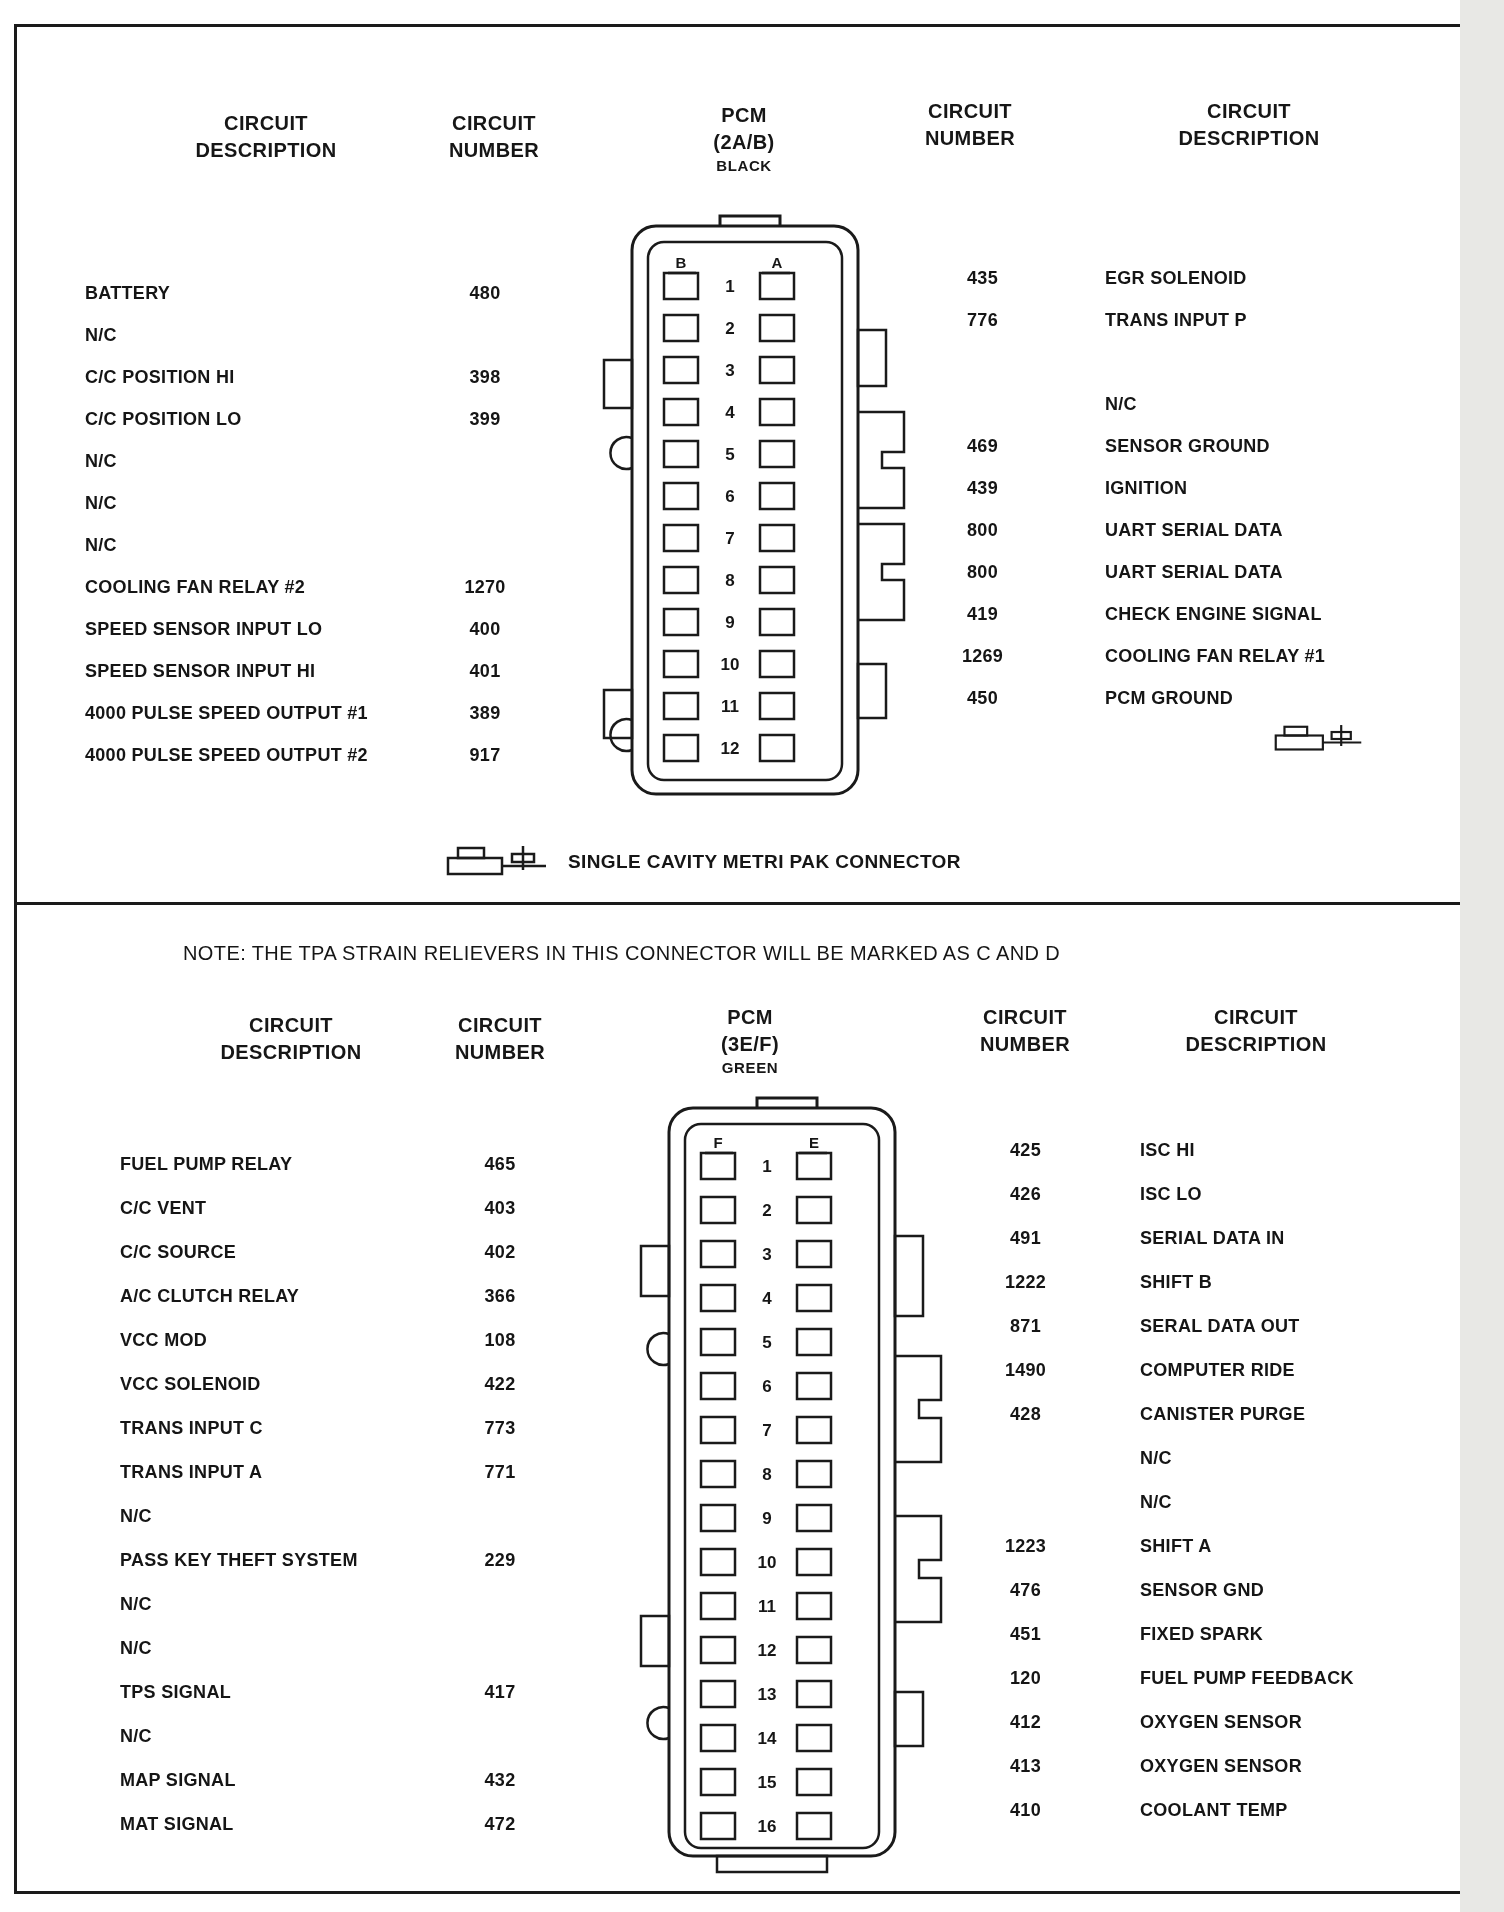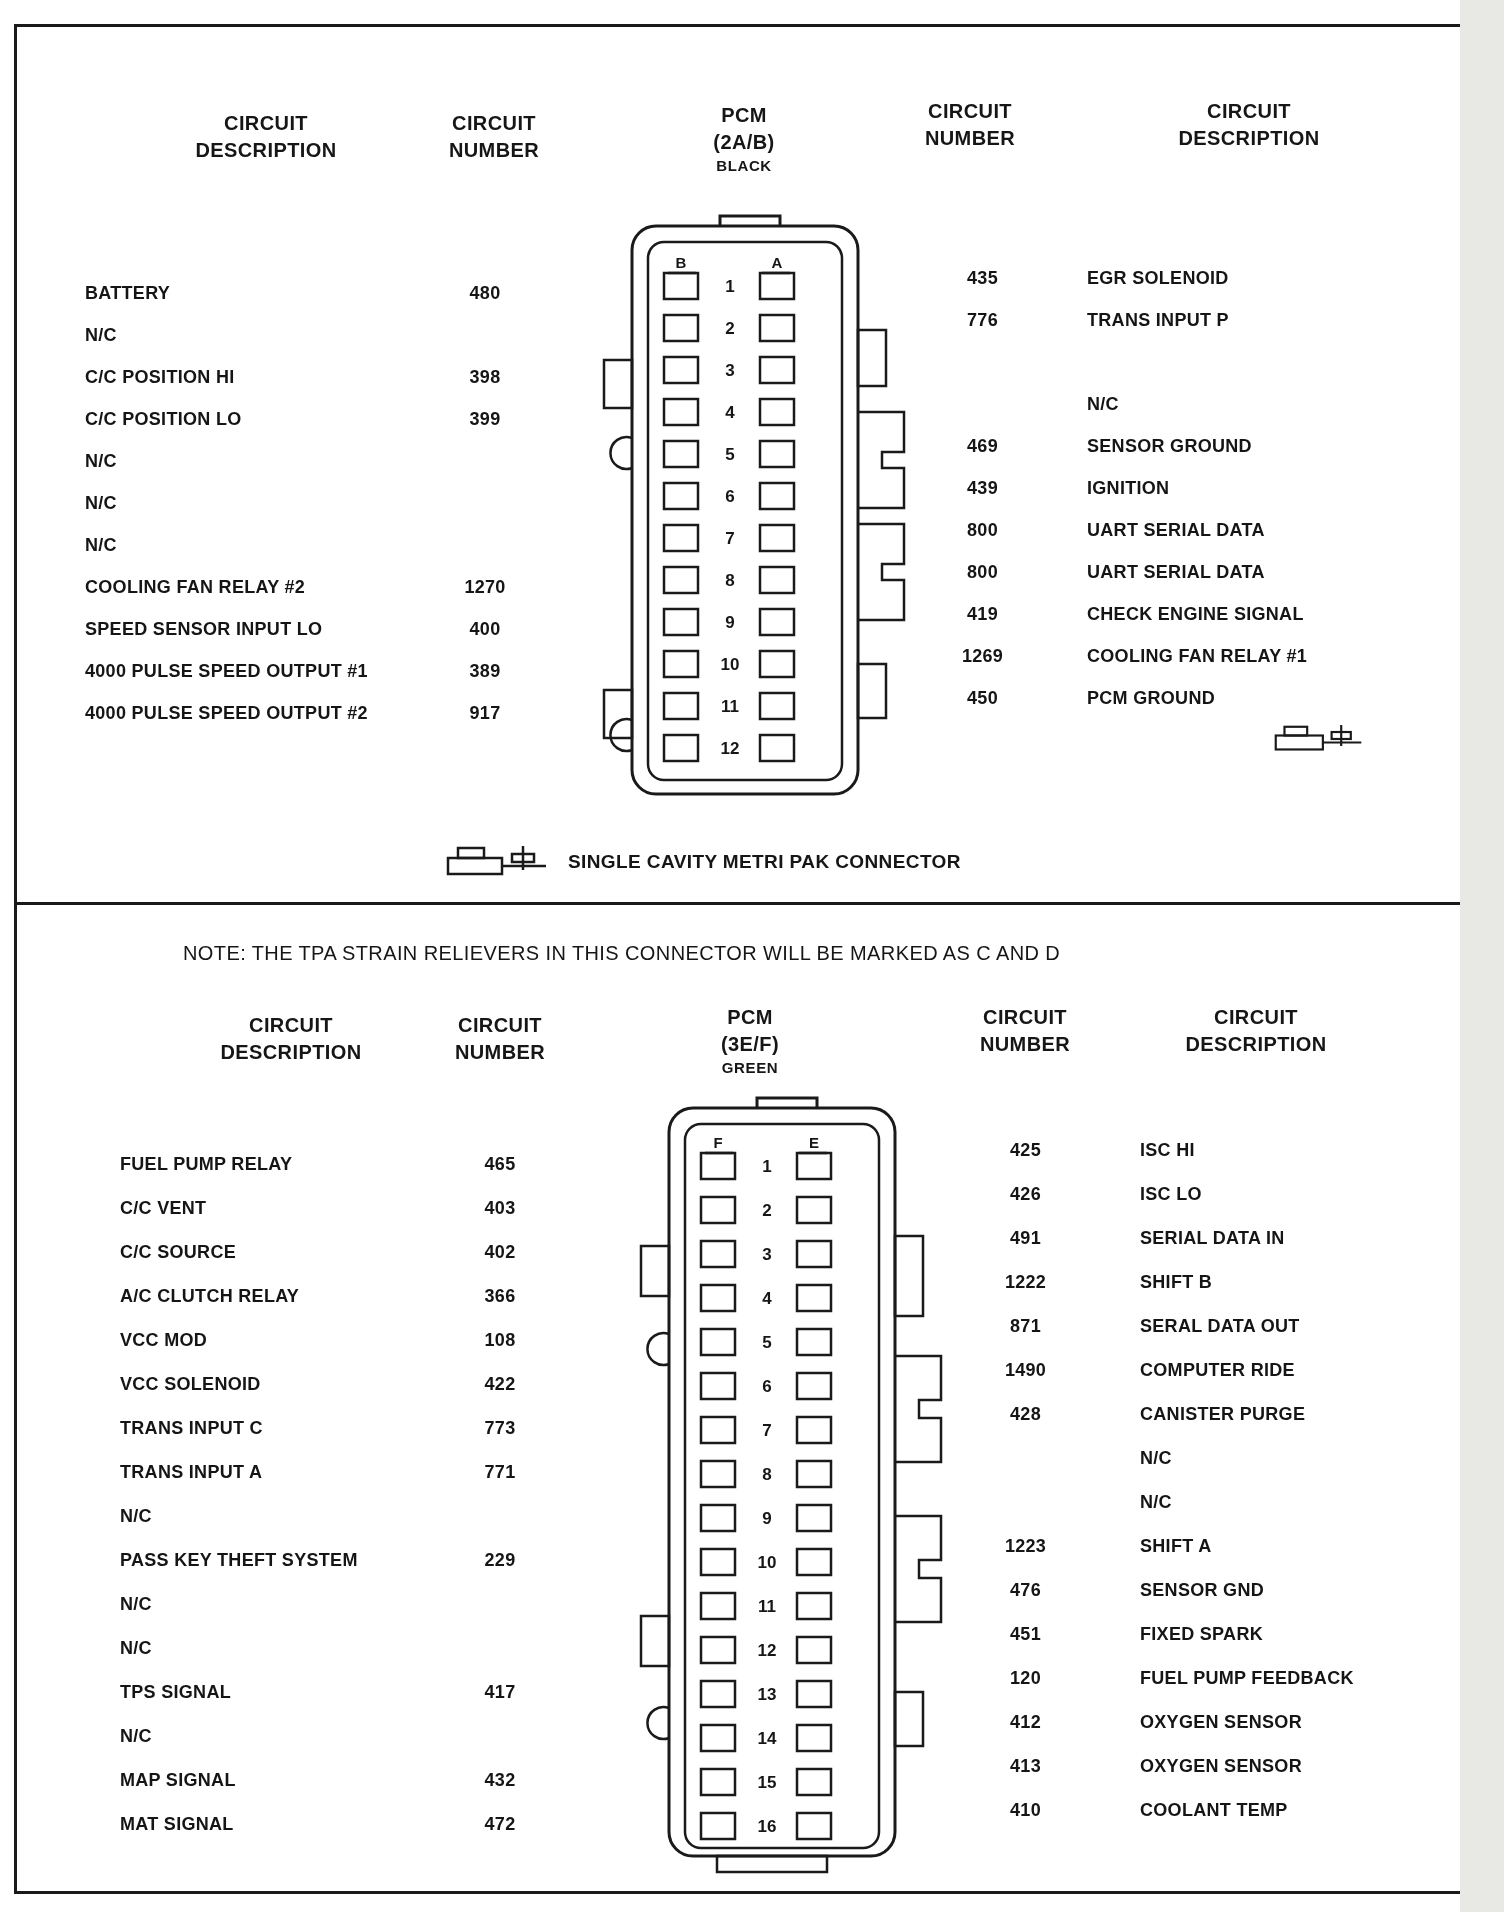--- a/index.html
+++ b/index.html
@@ -37,21 +37,21 @@
   .tl-bot .trow, .tr-bot .trow { height:44px; }
   .tl-top { left:85px;  top:272px;  }
   .tr-top { left:925px; top:257px;  }
   .tl-bot { left:120px; top:1142px; }
   .tr-bot { left:968px; top:1128px; }
   .tl-top .cell-desc { width:340px; }
   .tl-top .cell-num  { width:120px; text-align:center; }
   .tl-bot .cell-desc { width:320px; }
   .tl-bot .cell-num  { width:120px; text-align:center; }
   .tr-top .cell-num  { width:115px; text-align:center; }
-  .tr-top .cell-desc { margin-left:47px; }
+  .tr-top .cell-desc { margin-left:65px; }
   .tr-bot .cell-num  { width:115px; text-align:center; }
   .tr-bot .cell-desc { margin-left:57px; }
   .conn, .mp { position:absolute; }
   .conn-top { left:580px; top:212px; }
   .conn-bot { left:617px; top:1096px; }
   .mp-footer { left:446px; top:840px; }
   .mp-ground { left:1274px; top:719px; }
   .footer-label {
     position:absolute; left:568px; top:840px; height:44px; line-height:44px;
     font-size:19px; font-weight:700; letter-spacing:.4px; white-space:nowrap;
@@ -130,20 +130,24 @@
           <div class="cell-desc">N/C</div>
           <div class="cell-num"></div>
         </div>
         <div class="trow">
           <div class="cell-desc">COOLING FAN RELAY #2</div>
           <div class="cell-num">1270</div>
         </div>
         <div class="trow">
           <div class="cell-desc">SPEED SENSOR INPUT LO</div>
           <div class="cell-num">400</div>
+        </div>
+        <div class="trow">
+          <div class="cell-desc">SPEED SENSOR INPUT HI</div>
+          <div class="cell-num">401</div>
         </div>
         <div class="trow">
           <div class="cell-desc">4000 PULSE SPEED OUTPUT #1</div>
           <div class="cell-num">389</div>
         </div>
         <div class="trow">
           <div class="cell-desc">4000 PULSE SPEED OUTPUT #2</div>
           <div class="cell-num">917</div>
         </div>
       </div>

